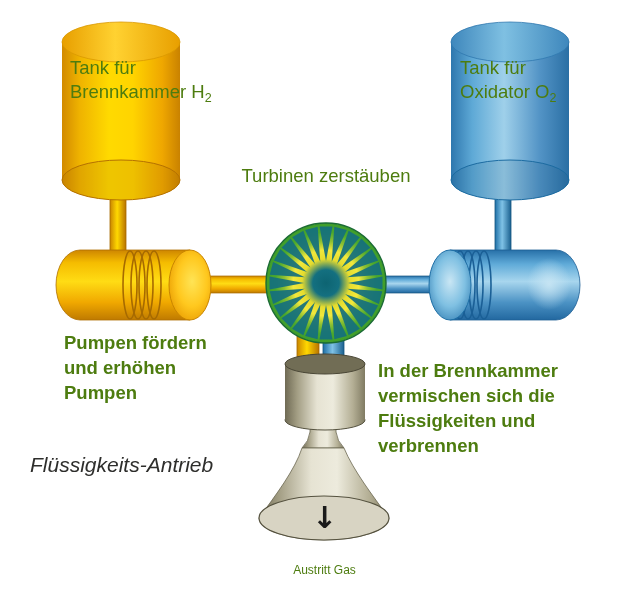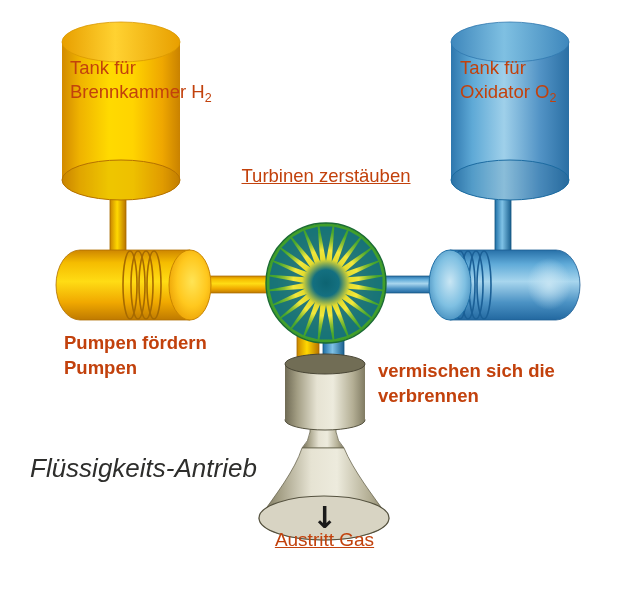--- a/index.html
+++ b/index.html
@@ -1,24 +1,24 @@
 <!DOCTYPE html>
 <html><head>
 <meta charset="utf-8">
 <style>
   html,body{margin:0;padding:0;}
   body{width:644px;height:600px;background:#ffffff;position:relative;overflow:hidden;
        font-family:"Liberation Sans", sans-serif;}
   .stage{position:absolute;left:0;top:0;width:644px;height:600px;}
   svg{position:absolute;left:0;top:0;}
-  .label{position:absolute;color:#c2410c;font-size:18.5px;line-height:24px;white-space:nowrap;}
+  .label{position:absolute;color:#4d7c0f;font-size:18.5px;line-height:24px;white-space:nowrap;}
   .label.lh25{line-height:25px;font-weight:bold;}
-  .center{text-align:center;text-decoration:underline;}
+  .center{text-align:center;}
   .sub{font-size:12.5px;position:relative;top:4px;}
-  .caption{position:absolute;font-style:italic;font-size:26px;color:#2e2e2c;}
+  .caption{position:absolute;font-style:italic;font-size:21px;color:#2e2e2c;}
   .arrow-glyph{position:absolute;font-family:"DejaVu Sans", sans-serif;font-size:30px;
                color:#1a1a1a;font-weight:600;}
 </style>
 </head>
 <body>
 
 <div class="stage">
 
 <svg width="644" height="600" viewBox="0 0 644 600">
   <defs>
@@ -207,27 +207,30 @@
   <div>Tank für</div>
   <div><span>Oxidator O</span><span class="sub">2</span></div>
 </div>
 
 <div class="label center" style="left:212px;top:164px;width:228px">
   <div>Turbinen zerstäuben</div>
 </div>
 
 <div class="label lh25" style="left:64px;top:330px">
   <div>Pumpen fördern</div>
+  <div>und erhöhen</div>
   <div>Pumpen</div>
 </div>
 
 <div class="label lh25" style="left:378px;top:358px">
+  <div>In der Brennkammer</div>
   <div>vermischen sich die</div>
+  <div>Flüssigkeiten und</div>
   <div>verbrennen</div>
 </div>
 
 <div class="arrow-glyph" style="left:312px;top:500px;width:24px;text-align:center">↓</div>
 
-<div class="label center" style="left:252px;top:528px;width:145px;font-size:19px">Austritt Gas</div>
+<div class="label center" style="left:252px;top:558px;width:145px;font-size:12px">Austritt Gas</div>
 
 <div class="caption" style="left:30px;top:453px">Flüssigkeits-Antrieb</div>
 
 </div>
 
 </body></html>

